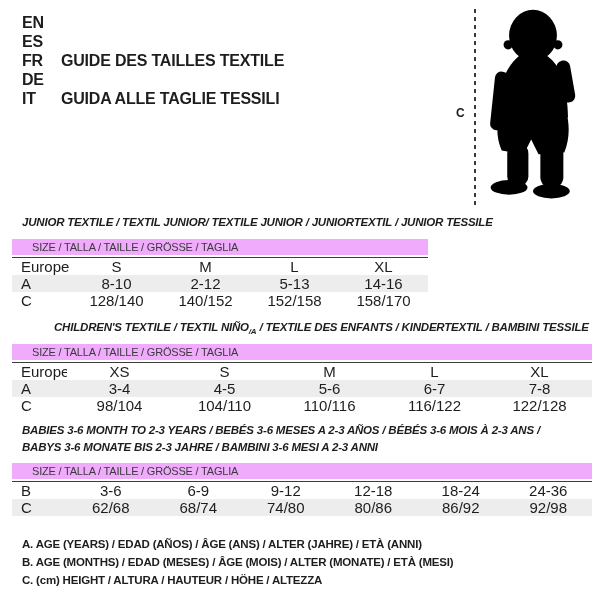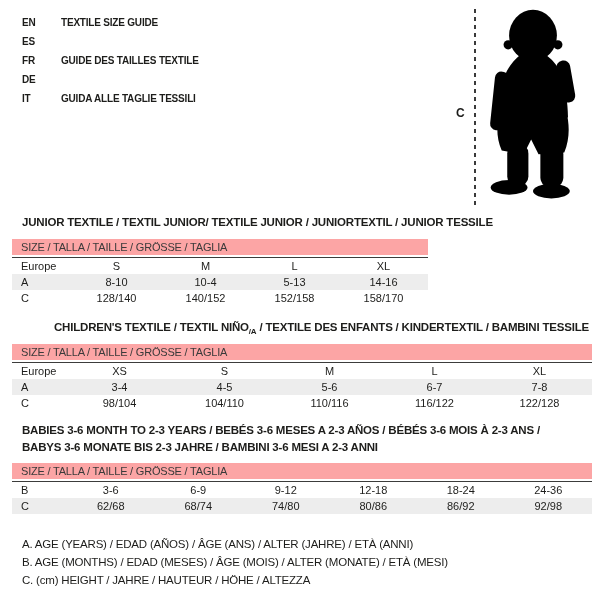--- a/index.html
+++ b/index.html
@@ -1,58 +1,57 @@
 <!DOCTYPE html>
 <html><head>
 <meta charset="utf-8">
 <style>
   html,body { margin:0; padding:0; background:#ffffff; }
   body { font-family:"Liberation Sans", sans-serif; color:#1d1d1b; }
   .canvas { position:relative; width:600px; height:600px; background:#fff; overflow:hidden; }
 
   
-  .lang { position:absolute; left:22px; top:13px; font-weight:bold; font-size:10px; letter-spacing:-0.2px; }
+  .lang { position:absolute; left:22px; top:13px; font-weight:bold; font-size:16px; letter-spacing:-0.2px; }
   .lang-row { display:flex; height:19px; line-height:19px; white-space:nowrap; }
   .lang-code { width:39px; }
 
   
   .dash-line { position:absolute; left:474px; top:9px; width:2px; height:198px;
     background:repeating-linear-gradient(to bottom,#3a3a3a 0 4px, transparent 4px 8px); }
   .marker-c { position:absolute; left:456px; top:106px; font-weight:bold; font-size:12px; }
   .baby { position:absolute; left:487px; top:6px; }
 
   
   .sec-title { position:absolute; left:22px; font-weight:bold; font-size:11.5px;
-    letter-spacing:-0.2px; white-space:nowrap; }
+    letter-spacing:-0.2px; white-space:nowrap;font-style:italic; }
   .sec-title sub { font-size:8px; }
 
   
   .tbl { position:absolute; left:12px; }
   .t1 { width:416px; } .t2 { width:580px; } .t3 { width:580px; }
-  .size-bar { background:#fca5a5; height:16px; line-height:16px; font-size:11px;
-    color:#3a3a3a; padding-left:9px; margin-bottom:2px; letter-spacing:-0.2px; }
+  .size-bar { background:#f0abfc; height:16px; line-height:16px; font-size:11px;
+    color:#3a3a3a; padding-left:20px; margin-bottom:2px; letter-spacing:-0.2px; }
   table { border-collapse:collapse; table-layout:fixed; width:100%;
-    border-top:1px solid #3c3c3b; font-size:11px; }
+    border-top:1px solid #3c3c3b; font-size:15px; }
   td { height:16px; padding:0; text-align:center; white-space:nowrap; overflow:hidden; }
   td.lbl { text-align:left; padding-left:9px; }
   tr.shaded { background:#ededed; }
 
   
-  .notes { position:absolute; left:22px; top:535px; font-weight:normal; font-size:11.5px;
+  .notes { position:absolute; left:22px; top:535px; font-weight:bold; font-size:11.5px;
     letter-spacing:-0.2px; line-height:18px; white-space:nowrap; }
 </style>
 </head>
 <body>
 
 <div class="canvas">
 
   <div class="lang">
     <div class="lang-row">
       <span class="lang-code">EN</span>
-      <span>TEXTILE SIZE GUIDE</span>
     </div>
     <div class="lang-row">
       <span class="lang-code">ES</span>
     </div>
     <div class="lang-row">
       <span class="lang-code">FR</span>
       <span>GUIDE DES TAILLES TEXTILE</span>
     </div>
     <div class="lang-row">
       <span class="lang-code">DE</span>
@@ -97,21 +96,21 @@
           <tr>
         <td class="lbl">Europe</td>
         <td>S</td>
         <td>M</td>
         <td>L</td>
         <td>XL</td>
       </tr>
       <tr class="shaded">
         <td class="lbl">A</td>
         <td>8-10</td>
-        <td>10-4</td>
+        <td>2-12</td>
         <td>5-13</td>
         <td>14-16</td>
       </tr>
       <tr>
         <td class="lbl">C</td>
         <td>128/140</td>
         <td>140/152</td>
         <td>152/158</td>
         <td>158/170</td>
       </tr>
@@ -197,16 +196,16 @@
         <td>86/92</td>
         <td>92/98</td>
       </tr>
     </tbody>
       </table>
   </div>
 
   <div class="notes">
     <div>A. AGE (YEARS) / EDAD (AÑOS) / ÂGE (ANS) / ALTER (JAHRE) / ETÀ (ANNI)</div>
     <div>B. AGE (MONTHS) / EDAD (MESES) / ÂGE (MOIS) / ALTER (MONATE) / ETÀ (MESI)</div>
-    <div>C. (cm) HEIGHT / JAHRE / HAUTEUR / HÖHE / ALTEZZA</div>
+    <div>C. (cm) HEIGHT / ALTURA / HAUTEUR / HÖHE / ALTEZZA</div>
   </div>
 
 </div>
 
 </body></html>

